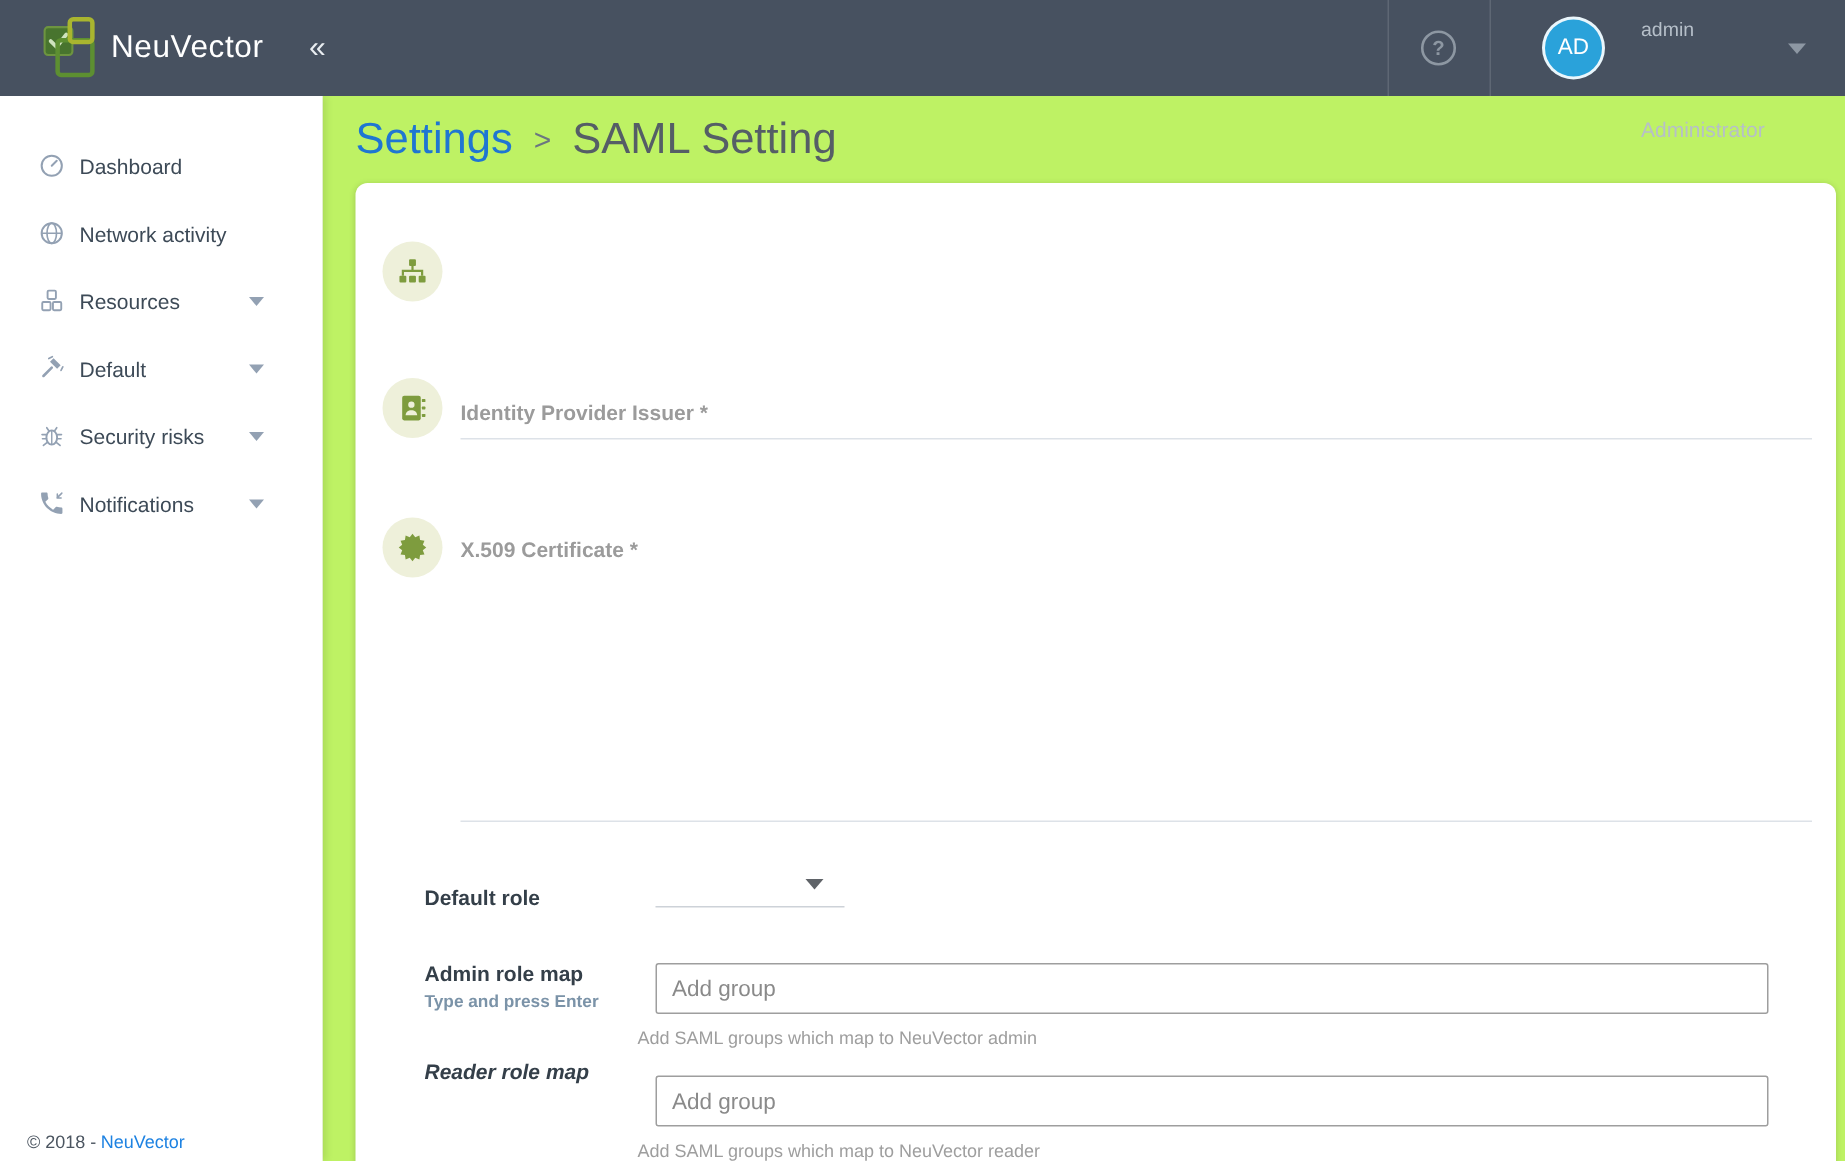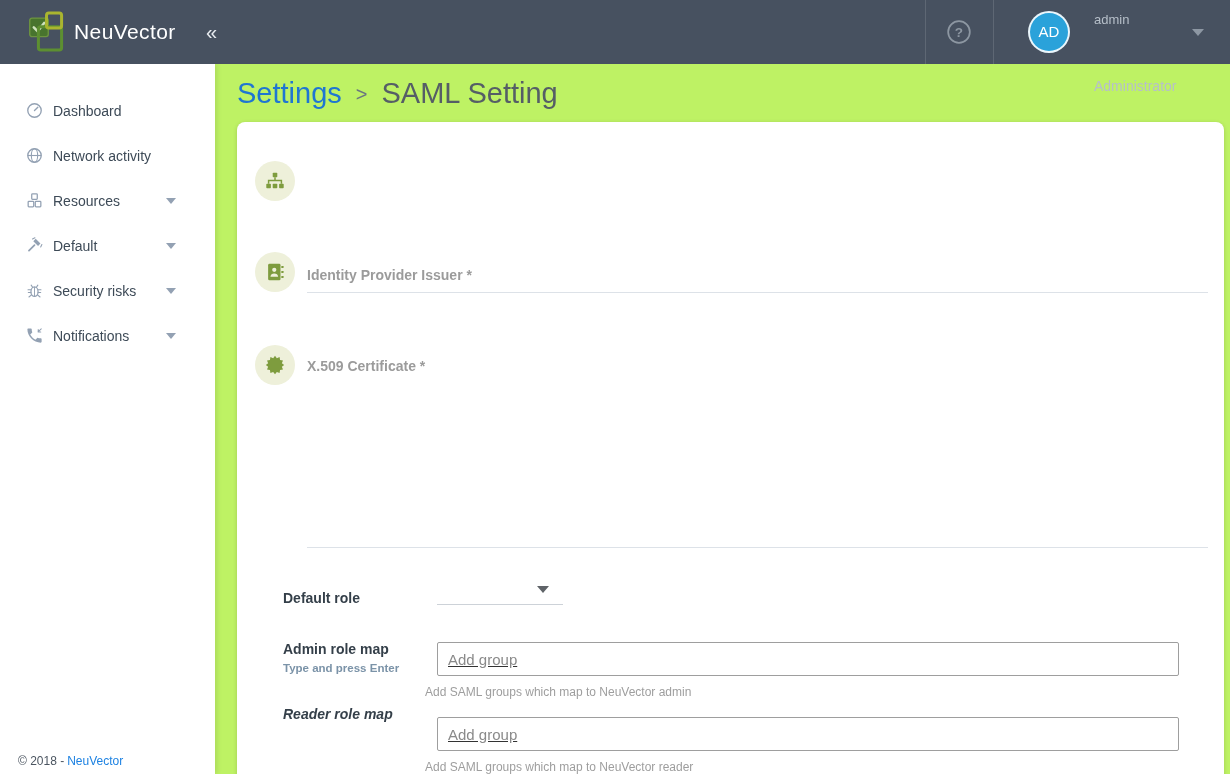--- a/index.html
+++ b/index.html
@@ -116,21 +116,21 @@
     position:absolute; right:14px; top:12px; width:0; height:0;
     border-left:6px solid transparent; border-right:6px solid transparent;
     border-top:7px solid #5f6368;
   }
   .select-value { position:absolute; left:2px; top:8px; font-size:14px; color:#333; }
 
   .tag-input {
     position:absolute; left:200px; width:742px; height:34px;
     border:1px solid #9e9e9e; border-radius:2px; padding:2px 10px;
     font-family:"Liberation Sans", sans-serif; font-size:15px; color:#333;
-    outline:none; background:#fff;text-decoration:underline;
+    outline:none; background:#fff;
   }
   .tag-input::placeholder { color:#8a8a8a; opacity:1; }
   .tag-input-admin { top:520px; }
   .tag-input-reader { top:595px; }
   .helper-text { position:absolute; left:188px; font-size:12px; color:#9e9e9e; }
   .helper-admin { top:563px; }
   .helper-reader { top:638px; }
 </style>
 </head>
 <body>

